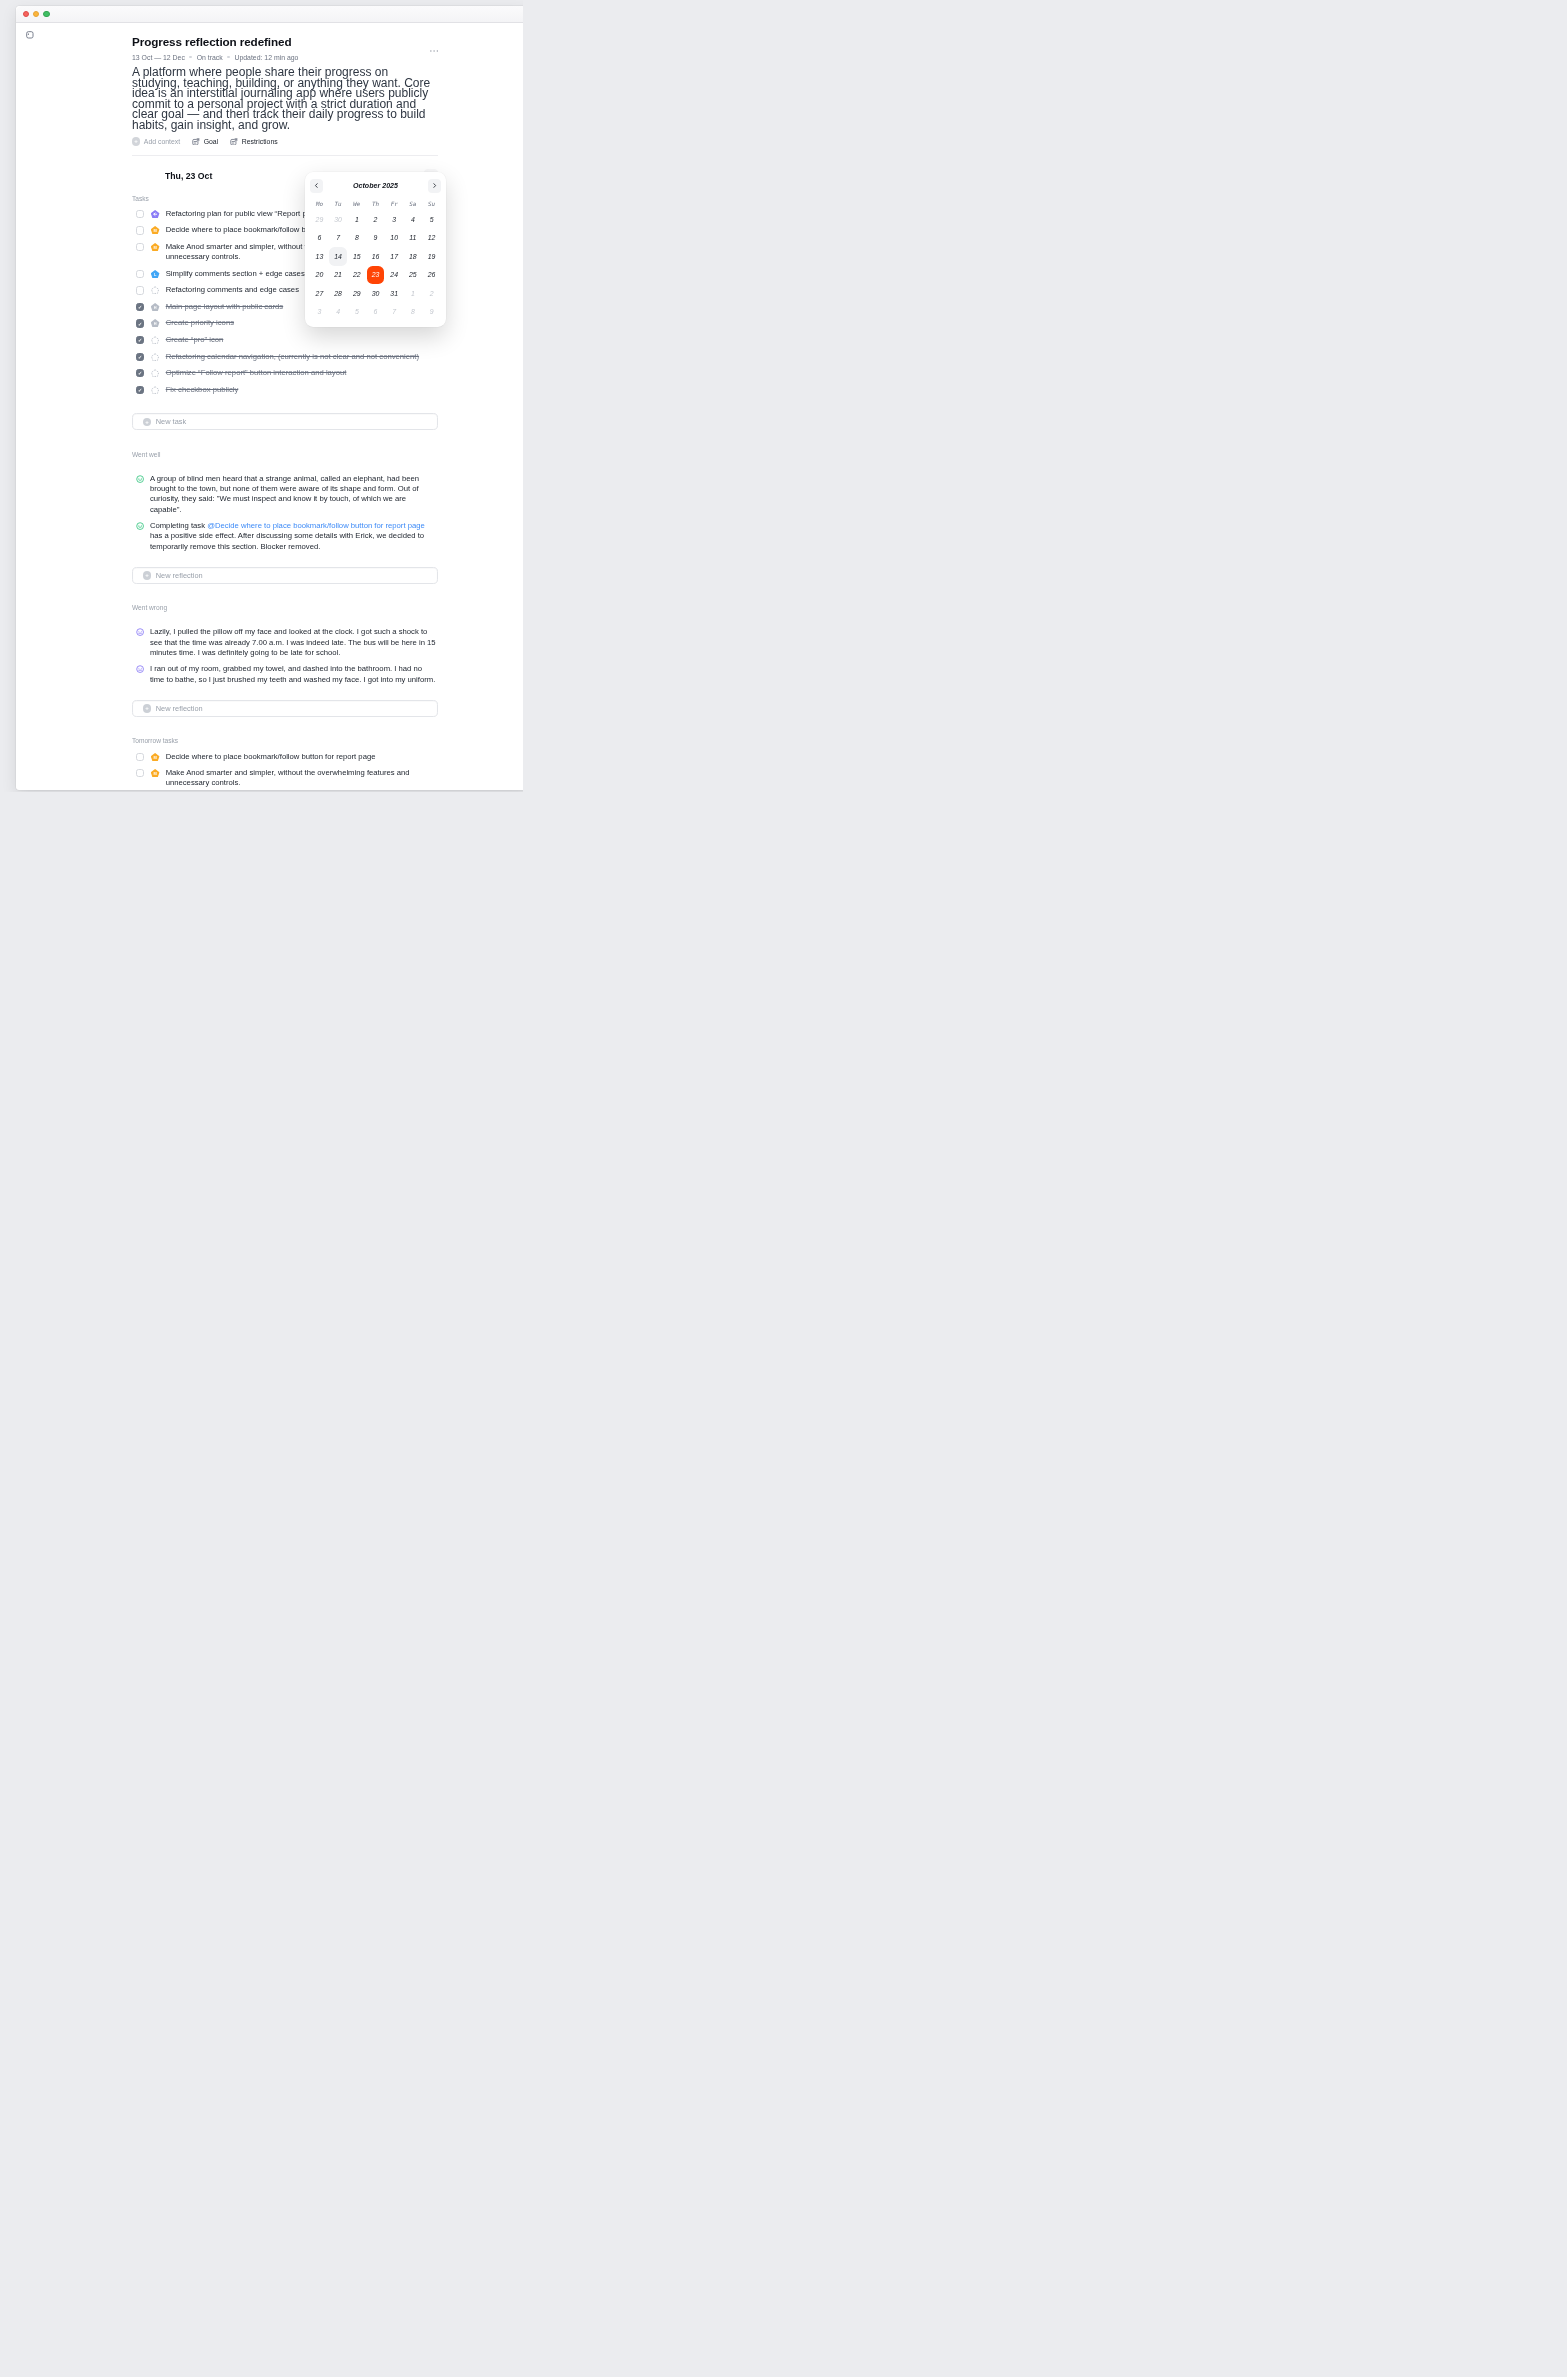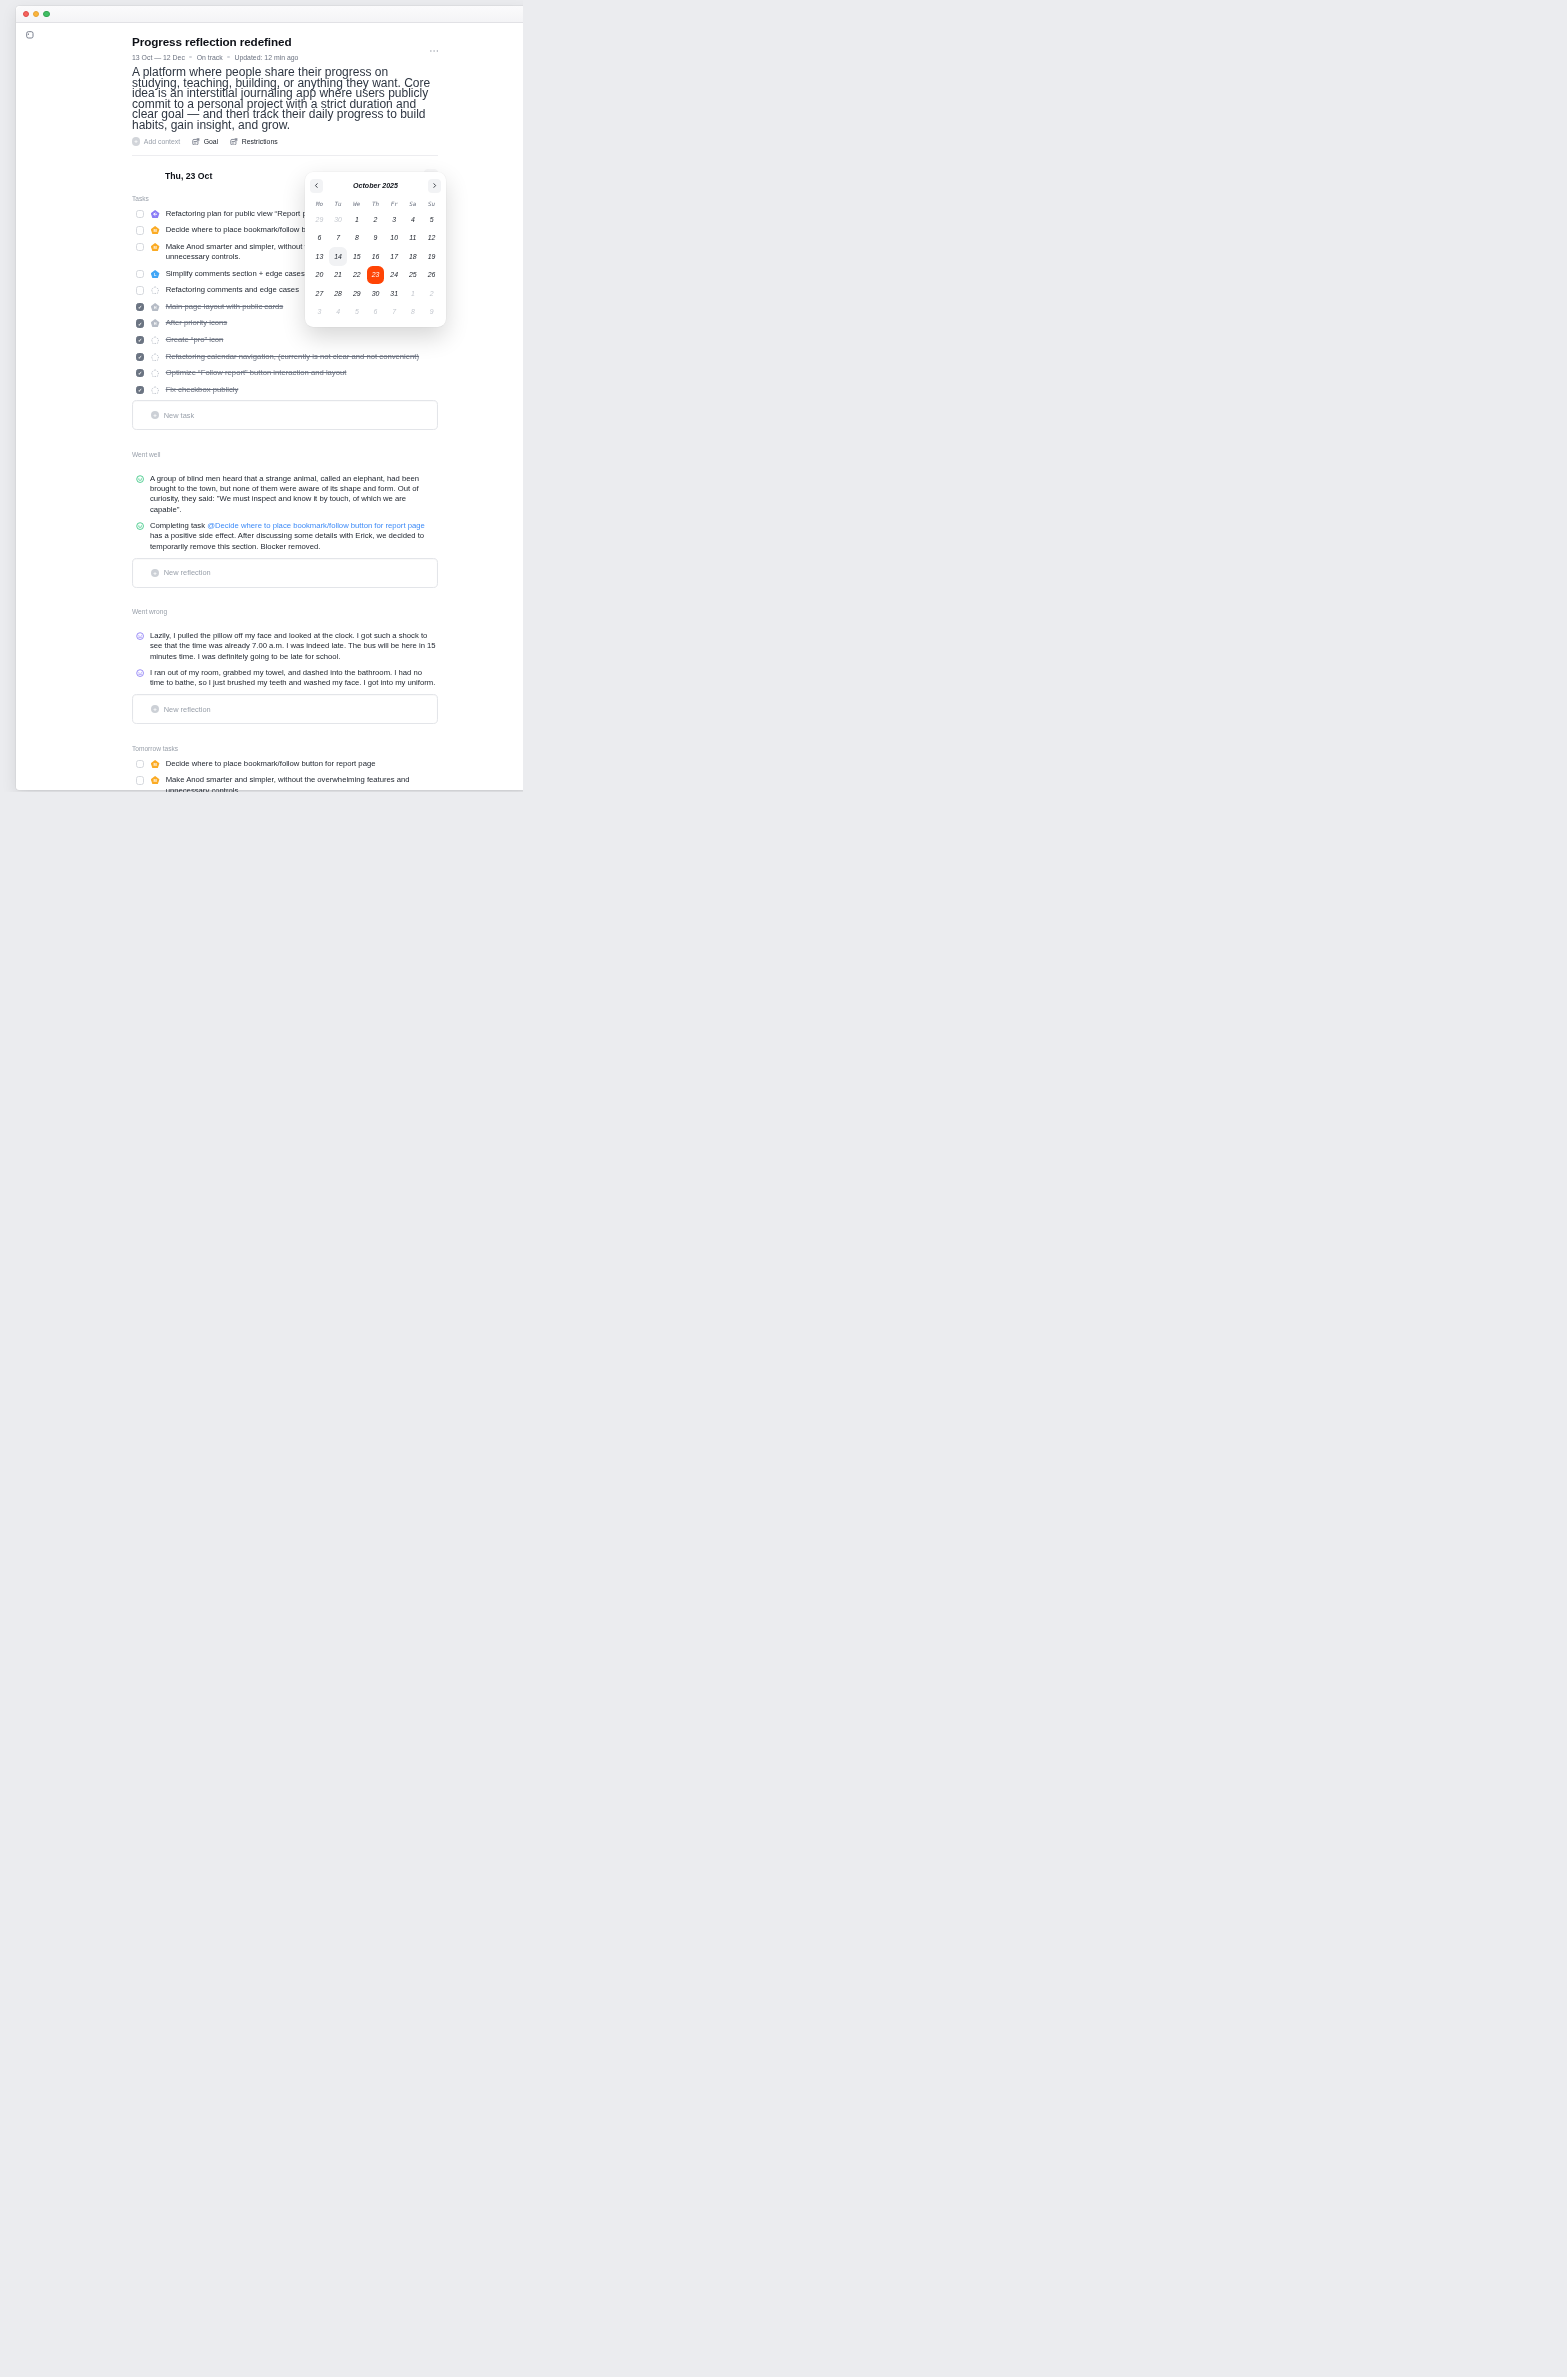--- a/index.html
+++ b/index.html
@@ -58,22 +58,22 @@
   .v-m .pent { fill:#fbab24; stroke:#fbab24; }
   .v-l .pent { fill:#41a6f6; stroke:#41a6f6; }
   .v-h .pent { fill:#b6bcc6; stroke:#b6bcc6; }
   .v-dash .pent { fill:none; stroke:#b8bdc6; stroke-width:1.7; stroke-dasharray:2.7 2.3; }
   .task-text { font-size:7.7px; line-height:10.2px; color:#1c222c; max-width:272px; }
   .task[data-state="done"] .task-text { color:#6b7280; text-decoration:line-through; }
   .task[data-state="done"] .cb { background:#6b7482; border-color:#6b7482; }
   .task[data-state="done"] .cb::before { content:"✓"; font-weight:bold; }
 
   
-  .field { margin-top:2px; height:30px; border:0.5px solid #e3e5e9; border-radius:4.6px; background:#fff;
-           box-shadow:inset 0 0.5px 1px rgba(0,0,0,.045); display:flex; align-items:center; padding:0 18px; gap:4.6px; }
+  .field { margin-top:15px; height:17px; border:0.5px solid #e3e5e9; border-radius:4.6px; background:#fff;
+           box-shadow:inset 0 0.5px 1px rgba(0,0,0,.045); display:flex; align-items:center; padding:0 10px; gap:4.6px; }
   .plus-ic { width:8.2px; height:8.2px; border-radius:50%; background:#ccd0d6; color:#fff; font-size:6.1px; line-height:7.7px;
              text-align:center; font-weight:bold; flex:0 0 8.2px; }
   .ghost-input { border:0; outline:0; background:transparent; flex:1; font-family:inherit; font-size:7.4px; color:#1c222c; }
   .ghost-input::placeholder { color:#9aa1ab; }
 
   
   .entries { margin-top:16px; }
   .entry { display:flex; align-items:flex-start; padding-left:4.1px; margin-bottom:5.6px; }
   .face { flex:0 0 8.2px; width:8.2px; height:8.2px; margin:1px 5.6px 0 0; }
   .entry-text { font-size:7.7px; line-height:10.4px; color:#1c222c; max-width:288px; }
@@ -237,21 +237,21 @@
       </div>
 
       <div class="task" data-state="done">
         <span class="cb"></span>
         <span class="pr v-h">
           <svg width="8.2" height="8.2" viewBox="0 0 16 16">
               <polygon class="pent" points="8,1.4 15.1,6.7 12.4,14.6 3.6,14.6 0.9,6.7"></polygon>
           <text x="8" y="11" text-anchor="middle">H</text>
             </svg>
         </span>
-        <span class="task-text">After priority icons</span>
+        <span class="task-text">Create priority icons</span>
       </div>
 
       <div class="task" data-state="done">
         <span class="cb"></span>
         <span class="pr v-dash">
           <svg width="8.2" height="8.2" viewBox="0 0 16 16">
               <polygon class="pent" points="8,1.4 15.1,6.7 12.4,14.6 3.6,14.6 0.9,6.7"></polygon>
             </svg>
         </span>
         <span class="task-text">Create “pro” icon</span>

